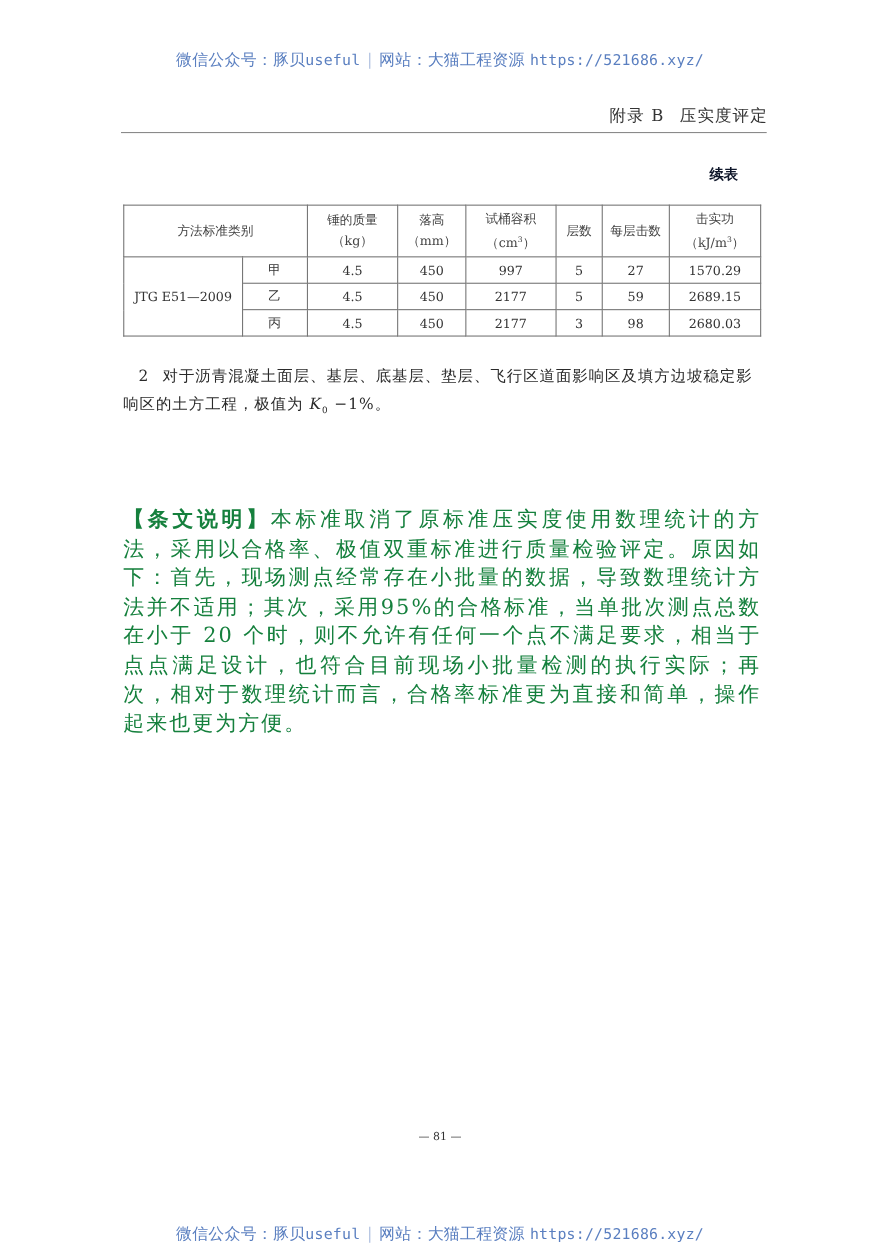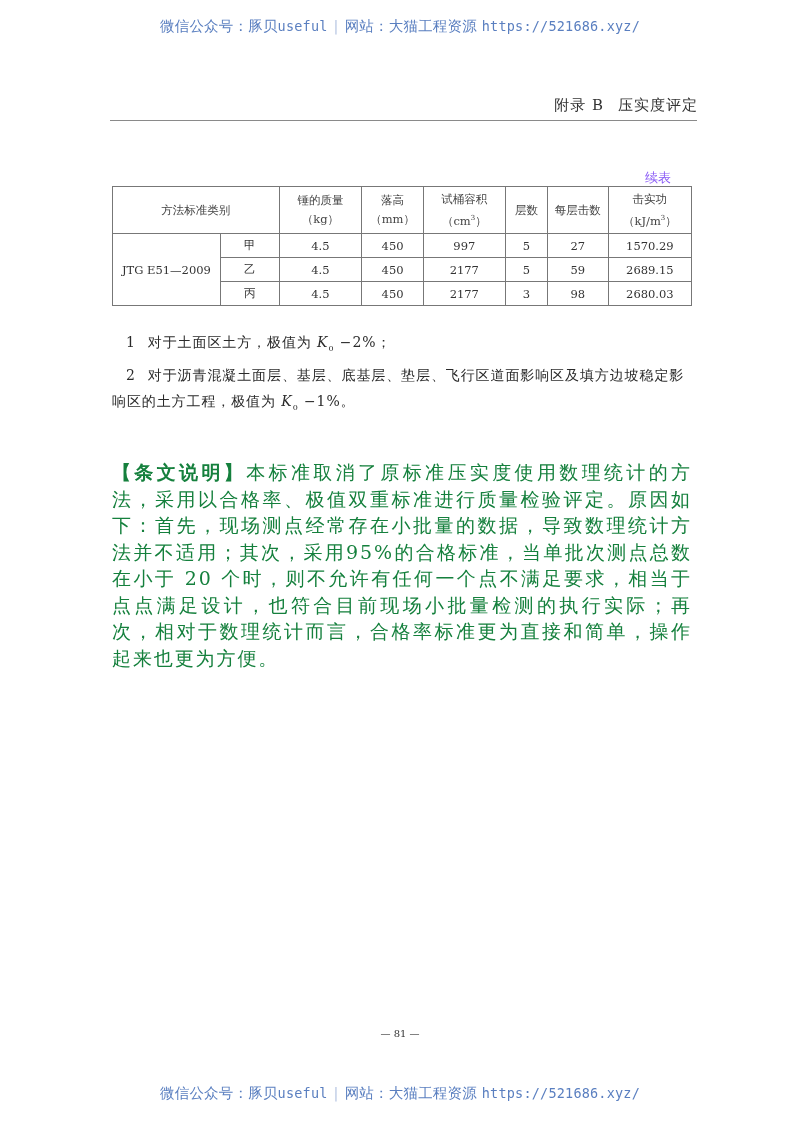--- a/index.html
+++ b/index.html
@@ -17,20 +17,21 @@
     }
     .watermark {
       position: absolute;
       left: 0;
       width: 800px;
       text-align: center;
       font-size: 14.5px;
       color: #5a7fc0;
       font-family: "DejaVu Sans", "Liberation Sans", sans-serif;
       letter-spacing: 0.2px;
+      margin-top: 28px;
     }
     .watermark .mono {
       font-family: "DejaVu Sans Mono", "Liberation Mono", monospace;
       font-size: 13.5px;
     }
     .watermark .sep {
       color: #b8c7e3;
       margin: 0 6px;
     }
     .wm-top { top: 17px; }
@@ -49,24 +50,24 @@
       position: absolute;
       left: 110px;
       top: 120px;
       width: 587px;
       height: 1px;
       background: #8a8a8a;
     }
     .cont-label {
       position: absolute;
       left: 645px;
-      top: 169px;
+      top: 150px;
       font-size: 13px;
-      font-weight: normal;
-      color: #8b5cf6;
+      font-weight: bold;
+      color: #0f172a;
       font-family: "DejaVu Sans", "Liberation Sans", sans-serif;
     }
 
     table.data-table {
       position: absolute;
       left: 112px;
       top: 186px;
       width: 580px;
       border-collapse: collapse;
       font-size: 11.5px;
@@ -205,24 +206,20 @@
       <td>2177</td>
       <td>3</td>
       <td>98</td>
       <td>2680.03</td>
     </tr>
   </tbody>
 </table>
 
 <div class="body-text para-1">
   <div class="item">
-    <span class="num">1</span><span>对于土面区土方，极值为</span>
-    <span class="k0"><span>K</span><sub>0</sub></span><span> −2%；</span>
-  </div>
-  <div class="item">
     <span class="num">2</span><span>对于沥青混凝土面层、基层、底基层、垫层、飞行区道面影响区及填方边坡稳定影响区的土方工程，极值为</span>
     <span class="k0"><span>K</span><sub>0</sub></span><span> −1%。</span>
   </div>
 </div>
 
 <div class="note">
   <span class="bracket">【条文说明】</span><span>本标准取消了原标准压实度使用数理统计的方法，采用以合格率、极值双重标准进行质量检验评定。原因如下：首先，现场测点经常存在小批量的数据，导致数理统计方法并不适用；其次，采用95%的合格标准，当单批次测点总数在小于 20 个时，则不允许有任何一个点不满足要求，相当于点点满足设计，也符合目前现场小批量检测的执行实际；再次，相对于数理统计而言，合格率标准更为直接和简单，操作起来也更为方便。</span>
 </div>
 
 <div class="page-number">— 81 —</div>

